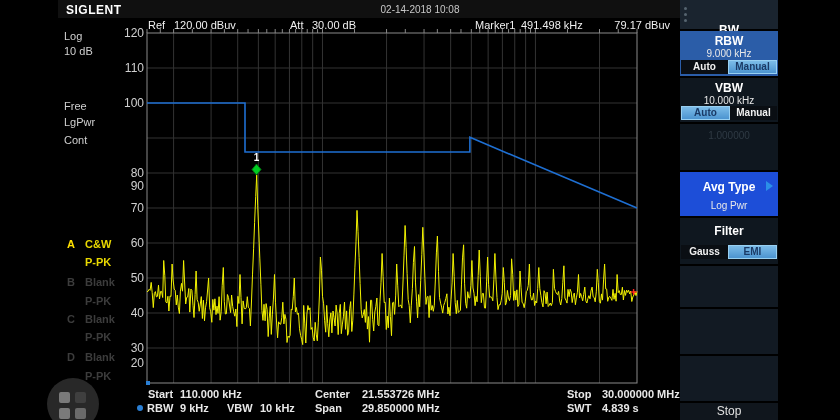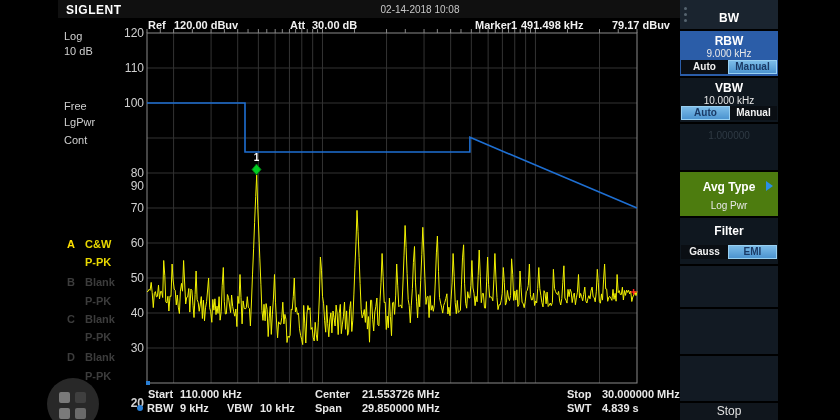--- a/index.html
+++ b/index.html
@@ -4,21 +4,21 @@
 <style>
   html,body{margin:0;padding:0;}
   body{width:840px;height:420px;background:#000;overflow:hidden;position:relative;
        font-family:"Liberation Sans",sans-serif;-webkit-font-smoothing:antialiased;}
   .abs{position:absolute;white-space:nowrap;}
   
   #top-strip{left:58px;top:0;width:622px;height:18px;background:#101010;}
   #logo{left:66px;top:3px;color:#fff;font-weight:bold;font-size:12px;letter-spacing:.5px;}
   #datetime{left:350px;top:4px;width:140px;text-align:center;color:#c8c8c8;font-size:10px;}
   
-  .hdr{top:18px;height:14px;color:#f0f0f0;font-size:11px;font-weight:bold;line-height:14px;}
+  .hdr{top:18px;height:14px;color:#f0f0f0;font-size:11px;font-weight:normal;line-height:14px;}
   
   .lp{color:#d0d0d0;font-size:11px;line-height:13px;}
   .tr-letter{font-weight:bold;font-size:11px;}
   .tr-label{font-weight:bold;font-size:11px;}
   .trace-on{color:#e8d800;}
   .trace-off{color:#3c3c3c;}
   
   .ylab{position:absolute;width:26px;text-align:right;color:#d0d0d0;font-size:12px;line-height:12px;}
   
   .bi{color:#e8e8e8;font-size:11px;font-weight:bold;line-height:13px;}
@@ -167,21 +167,21 @@
     <span class="ylab" style="left: 118px; top: 27px;">120</span>
     <span class="ylab" style="left: 118px; top: 62px;">110</span>
     <span class="ylab" style="left: 118px; top: 97px;">100</span>
     <span class="ylab" style="left: 118px; top: 132px; margin-top: 48px;">90</span>
     <span class="ylab" style="left: 118px; top: 167px;">80</span>
     <span class="ylab" style="left: 118px; top: 202px;">70</span>
     <span class="ylab" style="left: 118px; top: 237px;">60</span>
     <span class="ylab" style="left: 118px; top: 272px;">50</span>
     <span class="ylab" style="left: 118px; top: 307px;">40</span>
     <span class="ylab" style="left: 118px; top: 342px;">30</span>
-    <span class="ylab" style="left: 118px; top: 397px; font-weight: bold;">20</span>
+    <span class="ylab" style="left: 118px; top: 357px;">20</span>
   </div>
 
 <div class="abs bi" style="left:148px;top:388px">Start</div>
 <div class="abs bi" style="left:180px;top:388px">110.000 kHz</div>
 <div class="abs bi" style="left:315px;top:388px">Center</div>
 <div class="abs bi" style="left:362px;top:388px">21.553726 MHz</div>
 <div class="abs bi" style="left:567px;top:388px">Stop</div>
 <div class="abs bi" style="left:602px;top:388px">30.000000 MHz</div>
 <div class="abs" id="rbw-dot"></div>
 <div class="abs bi" style="left:147px;top:402px">RBW</div>
@@ -192,21 +192,21 @@
 <div class="abs bi" style="left:362px;top:402px">29.850000 MHz</div>
 <div class="abs bi" style="left:567px;top:402px">SWT</div>
 <div class="abs bi" style="left:602px;top:402px">4.839 s</div>
 
 <div class="sec" style="top:0;height:29px;background:#1a242f">
   <div class="dots">
     <span style="top:7px"></span>
       <span style="top:13px"></span>
       <span style="top:19px"></span>
   </div>
-  <div class="sec-title" style="padding-top:11px">BW</div>
+  <div class="sec-title" style="padding-top:23px">BW</div>
 </div>
 
 <div class="sec" style="top:31px;height:45px;background:#2b5da8">
   <div class="sec-title" style="padding-top:3px">RBW</div>
   <div class="sec-value">9.000 kHz</div>
   <div class="toggle">
     <div class="tg tg-off">Auto</div>
     <div class="tg tg-on">Manual</div>
   </div>
 </div>
@@ -217,21 +217,21 @@
   <div class="toggle">
     <div class="tg tg-on">Auto</div>
     <div class="tg tg-off">Manual</div>
   </div>
 </div>
 
 <div class="sec" style="top:124px;height:46px;background:#0f171f">
   <div class="disabled-value" style="padding-top:6px">1.000000</div>
 </div>
 
-<div class="sec" style="top:172px;height:44px;background:#4d7c0f">
+<div class="sec" style="top:172px;height:44px;background:#1d4ed8">
   <div class="sec-title" style="padding-top:8px">Avg Type</div>
   <div id="avg-arrow"></div>
   <div class="sec-value" style="padding-top:6px">Log Pwr</div>
 </div>
 
 <div class="sec" style="top:218px;height:46px;background:#0f171f">
   <div class="sec-title" style="padding-top:6px">Filter</div>
   <div class="toggle" style="bottom:5px">
     <div class="tg tg-off">Gauss</div>
     <div class="tg tg-on">EMI</div>

